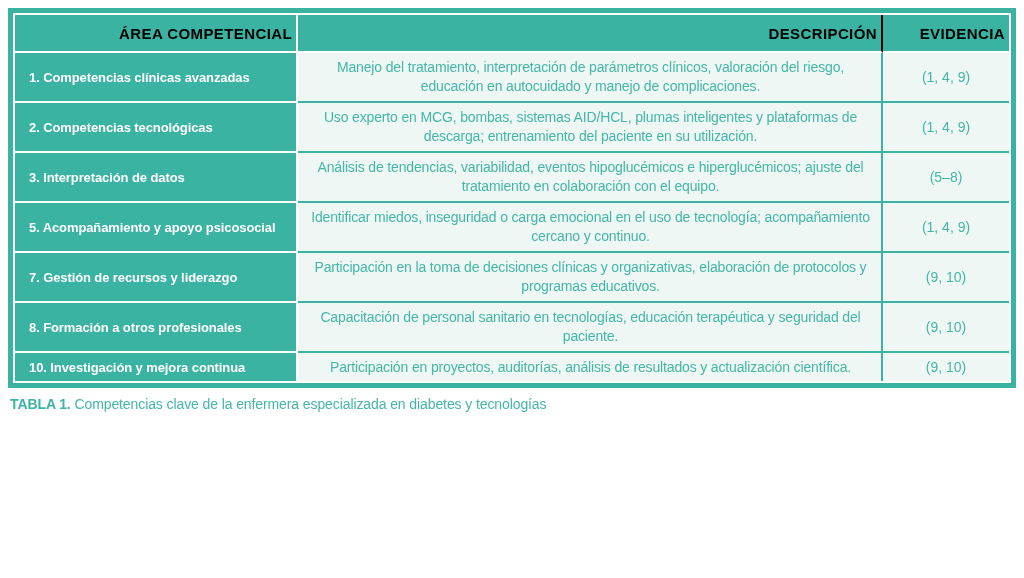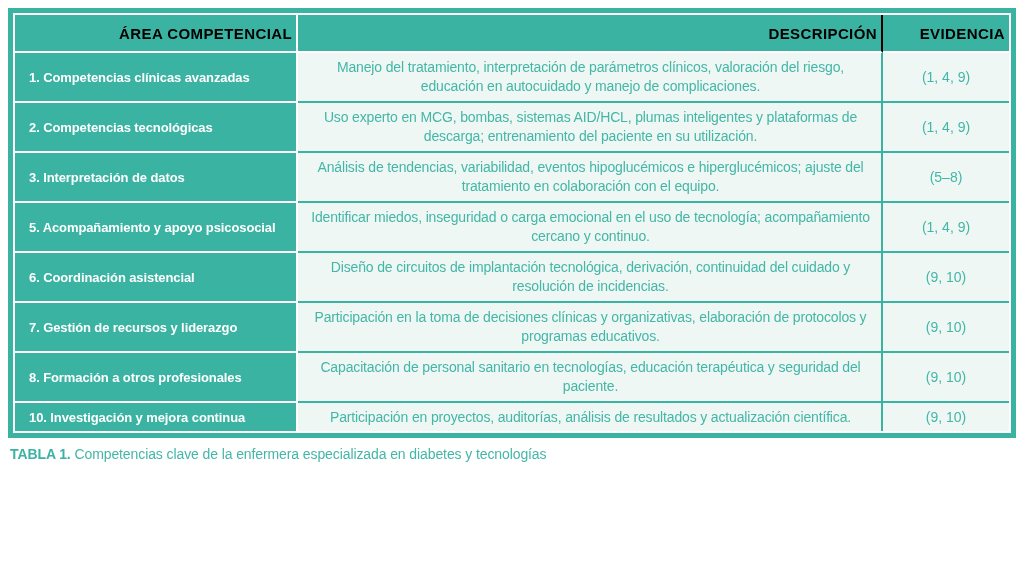--- a/index.html
+++ b/index.html
@@ -135,25 +135,20 @@
         <th class="area">3. Interpretación de datos</th>
         <td class="desc">Análisis de tendencias, variabilidad, eventos hipoglucémicos e hiperglucémicos; ajuste del tratamiento en colaboración con el equipo.</td>
         <td class="evid">(5–8)</td>
       </tr>
       <tr>
         <th class="area">5. Acompañamiento y apoyo psicosocial</th>
         <td class="desc">Identificar miedos, inseguridad o carga emocional en el uso de tecnología; acompañamiento cercano y continuo.</td>
         <td class="evid">(1, 4, 9)</td>
       </tr>
       <tr>
-        <th class="area">6. Coordinación asistencial</th>
-        <td class="desc">Diseño de circuitos de implantación tecnológica, derivación, continuidad del cuidado y resolución de incidencias.</td>
-        <td class="evid">(9, 10)</td>
-      </tr>
-      <tr>
         <th class="area">7. Gestión de recursos y liderazgo</th>
         <td class="desc">Participación en la toma de decisiones clínicas y organizativas, elaboración de protocolos y programas educativos.</td>
         <td class="evid">(9, 10)</td>
       </tr>
       <tr>
         <th class="area">8. Formación a otros profesionales</th>
         <td class="desc">Capacitación de personal sanitario en tecnologías, educación terapéutica y seguridad del paciente.</td>
         <td class="evid">(9, 10)</td>
       </tr>
       <tr>

